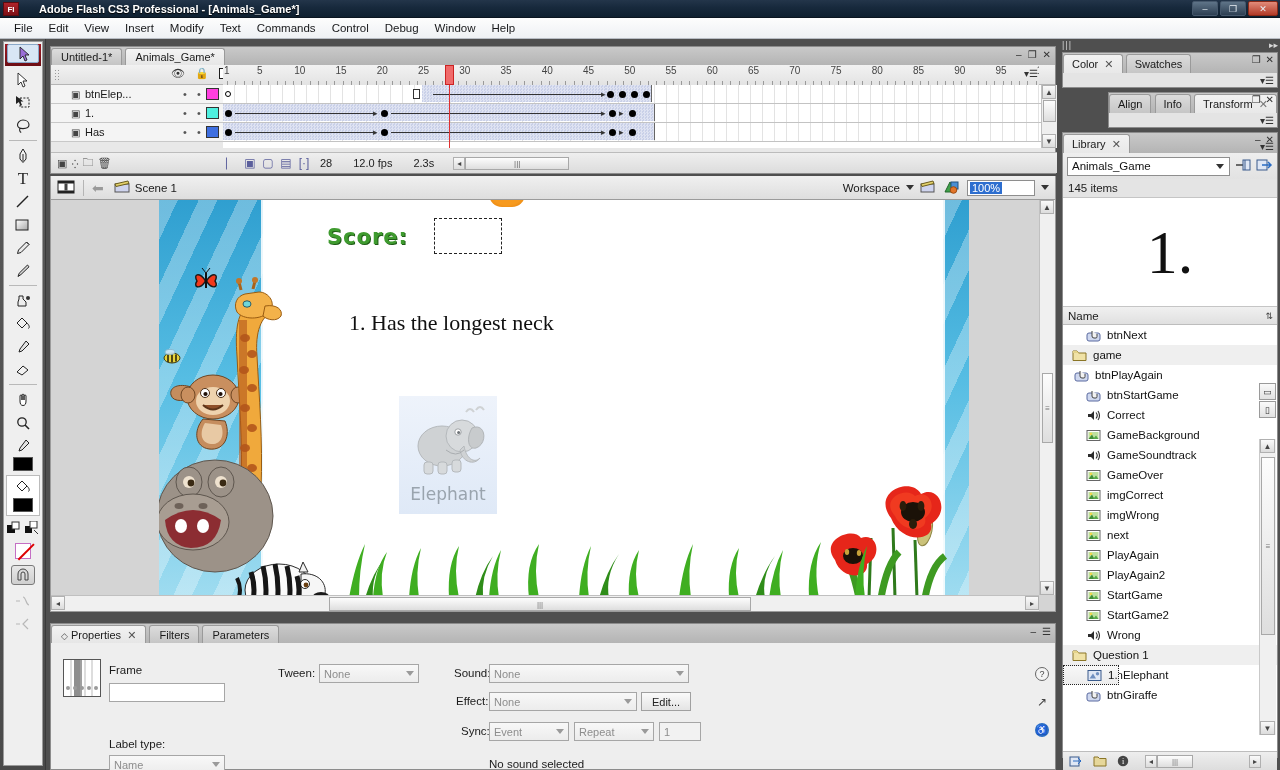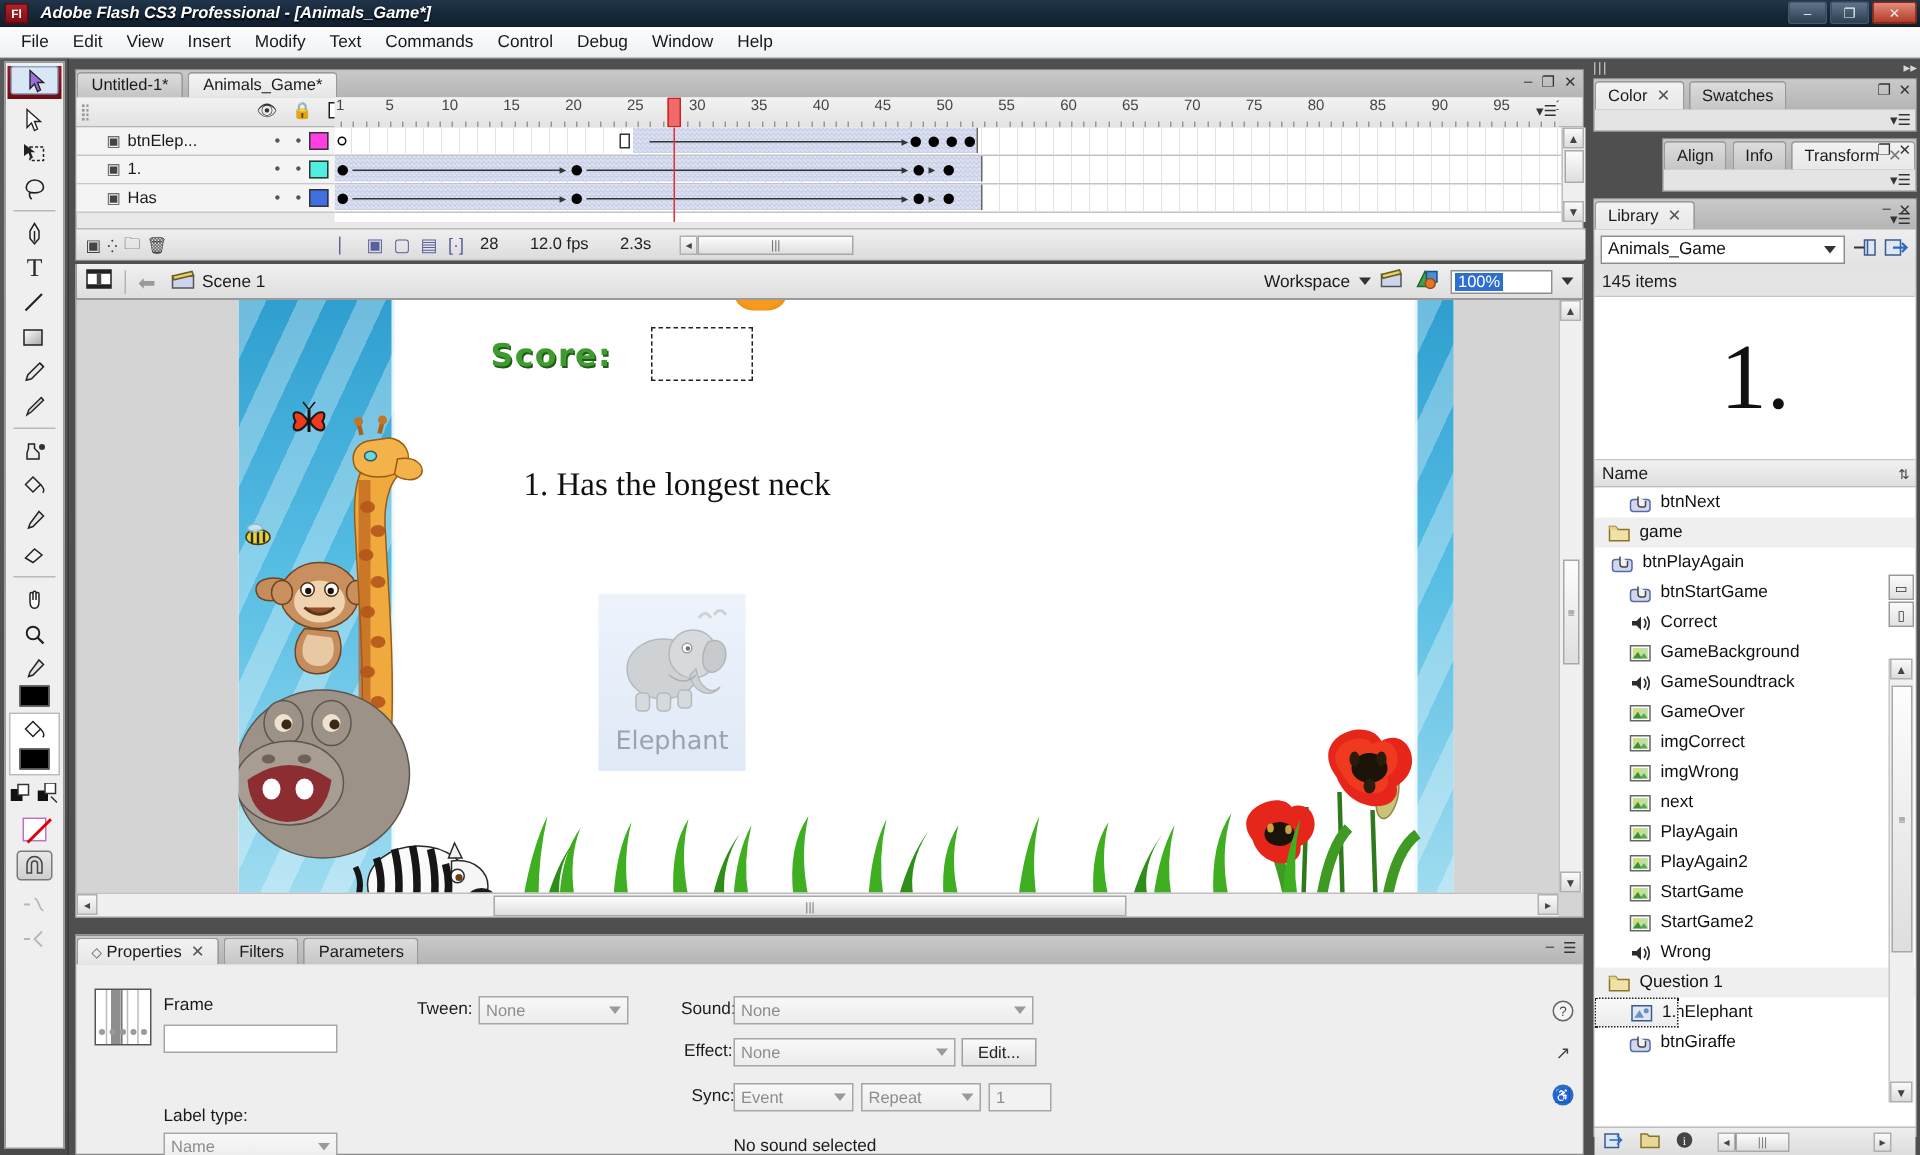--- a/index.html
+++ b/index.html
@@ -19,23 +19,22 @@
     display:flex; align-items:center;
     border-bottom: 1px solid #0a1520;
   }
   .fl-badge {
     width:16px; height:14px; margin-left:3px;
     background: linear-gradient(to bottom,#b0232a,#7d1016);
     color:#fff; font-size:8px; font-weight:bold; line-height:14px; text-align:center;
     border:1px solid #5c0b10;
   }
   .title-text {
-    color:#fff; font-size:11px; margin-left:8px; font-weight:bold;
+    color:#fff; font-size:11px; margin-left:20px; font-weight:bold;
     text-shadow: 0 1px 1px #000;
-    font-style: italic;
   }
   .win-btns { position:absolute; right:2px; top:1px; display:flex; gap:2px; }
   .win-btn {
     width:26px; height:15px;
     border:1px solid #46586c; border-radius:2px;
     background: linear-gradient(to bottom,#5f7488,#2d3f52);
     display:flex; align-items:center; justify-content:center;
     color:#e8eef4; font-size:9px;
   }
   .win-btn.close { background: linear-gradient(to bottom,#e28b7a,#b23a27); border-color:#8b2a18; width:30px;}

